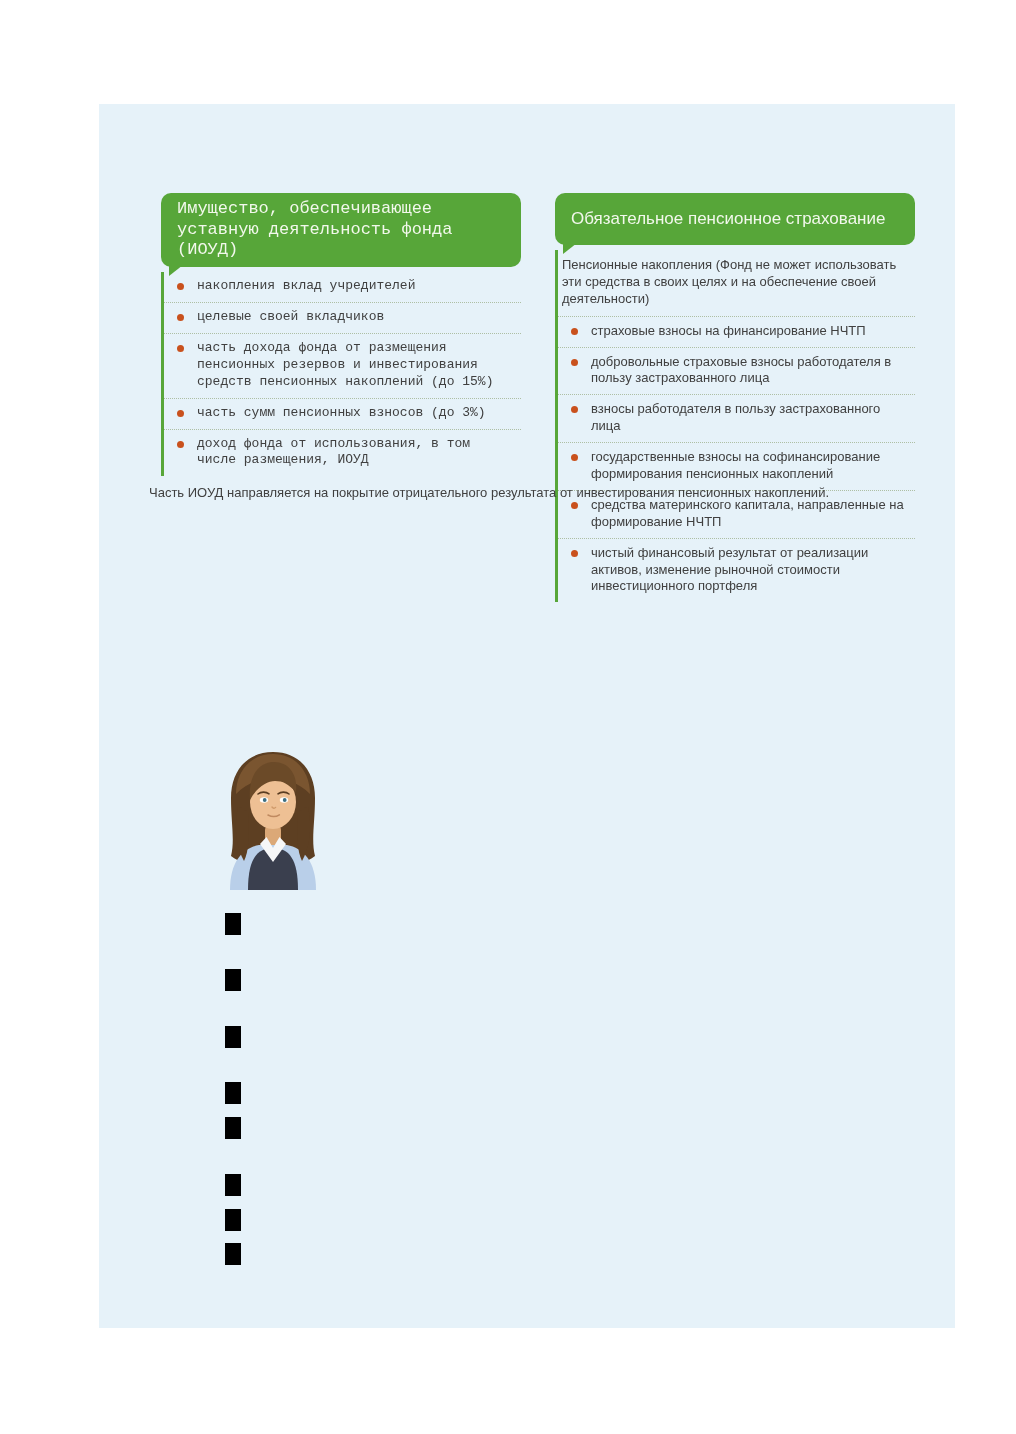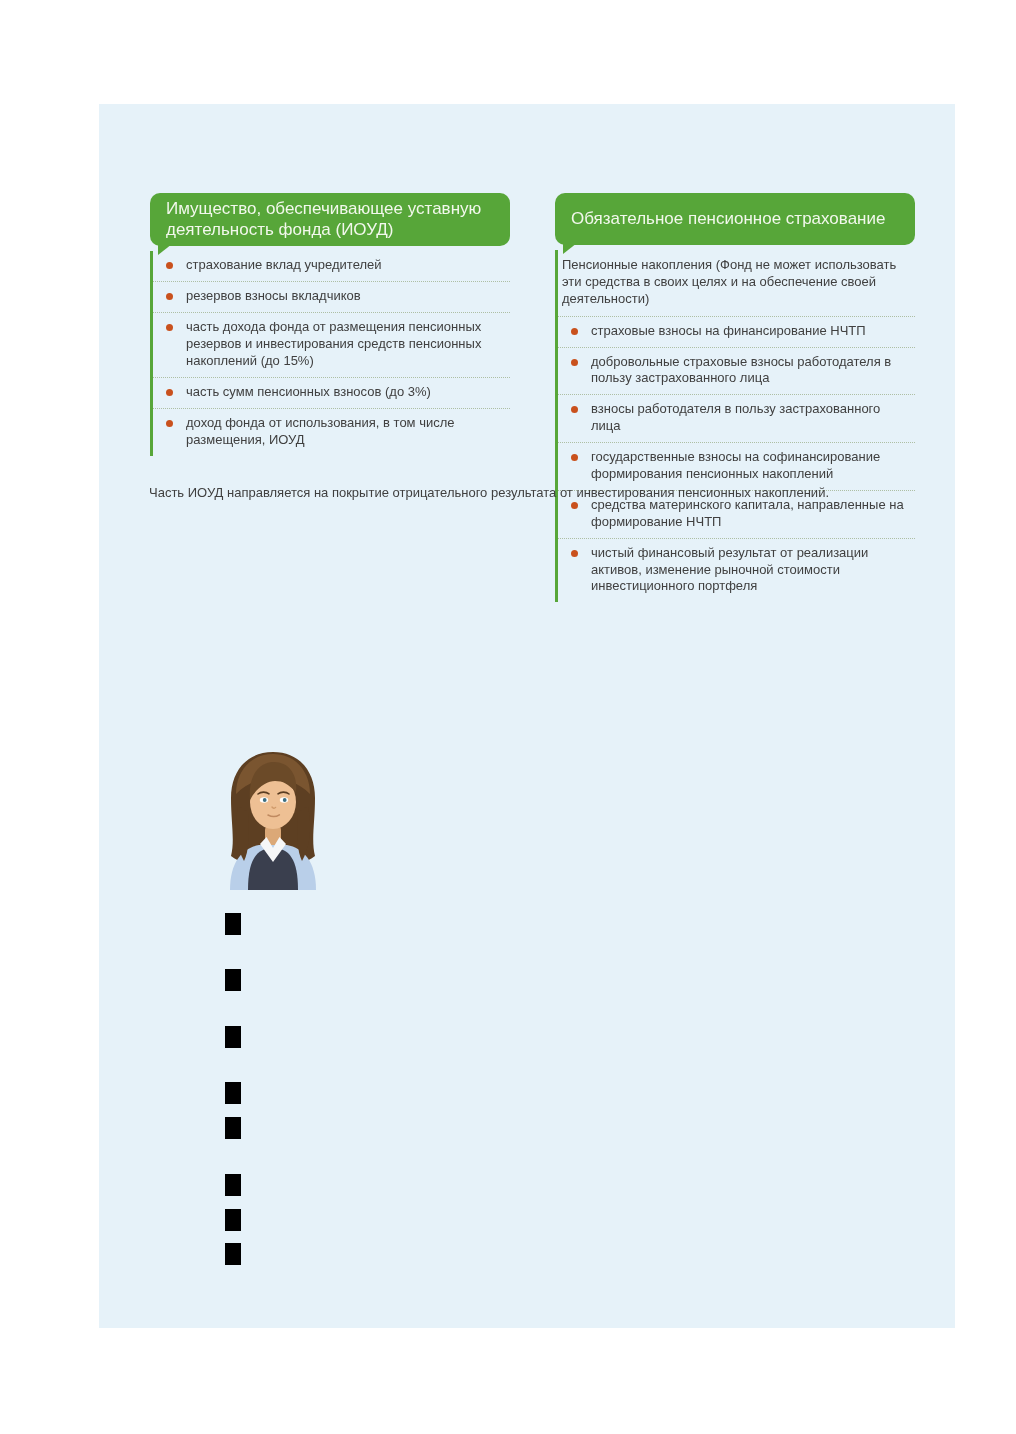--- a/index.html
+++ b/index.html
@@ -6,21 +6,21 @@
   body{
     width:1016px;height:1434px;position:relative;background:#ffffff;
     font-family:"Liberation Sans","DejaVu Sans",sans-serif;
     color:var(--body-text,#404040);
   }
   .panel{
     position:absolute;left:99px;top:104px;width:856px;height:1224px;
     background:var(--panel-bg,#e6f2f9);
   }
   .col{position:absolute;top:89px;width:360px;}
-  .col.left{left:51px;}
+  .col.left{left:62px;font-family:Liberation Mono, monospace;}
   .col.right{left:456px;}
   .bubble{
     position:relative;box-sizing:border-box;min-height:52px;width:100%;
     background:var(--green,#57a639);color:var(--header-text,#f2f8ec);
     border-radius:10px;display:flex;align-items:center;
     padding:6px 16px;font-size:17px;line-height:1.22;font-weight:400;
   }
   .bubble::after{
     content:"";position:absolute;left:8px;top:100%;margin-top:-2px;
     width:0;height:0;border-top:11px solid var(--green,#57a639);
@@ -57,25 +57,25 @@
 <div class="panel">
 
   <section class="col left">
     <div class="bubble">
       <span>Имущество, обеспечивающее уставную деятельность фонда (ИОУД)</span>
     </div>
     <div class="listbox">
       <ul class="blist" id="left-list">
           <li>
             <span class="dot"></span>
-            <span class="txt">страхование вклад учредителей</span>
+            <span class="txt">накопления вклад учредителей</span>
           </li>
           <li>
             <span class="dot"></span>
-            <span class="txt">резервов взносы вкладчиков</span>
+            <span class="txt">целевые своей вкладчиков</span>
           </li>
           <li>
             <span class="dot"></span>
             <span class="txt">часть дохода фонда от размещения пенсионных резервов и инвестирования средств пенсионных накоплений (до 15%)</span>
           </li>
           <li>
             <span class="dot"></span>
             <span class="txt">часть сумм пенсионных взносов (до 3%)</span>
           </li>
           <li>

